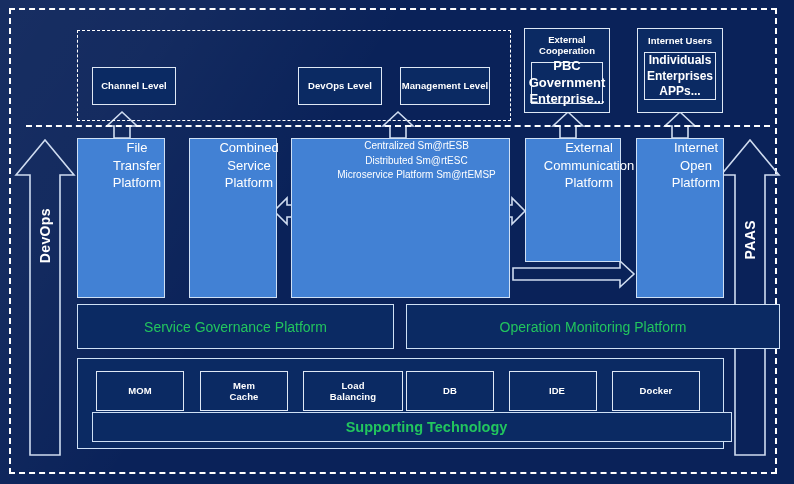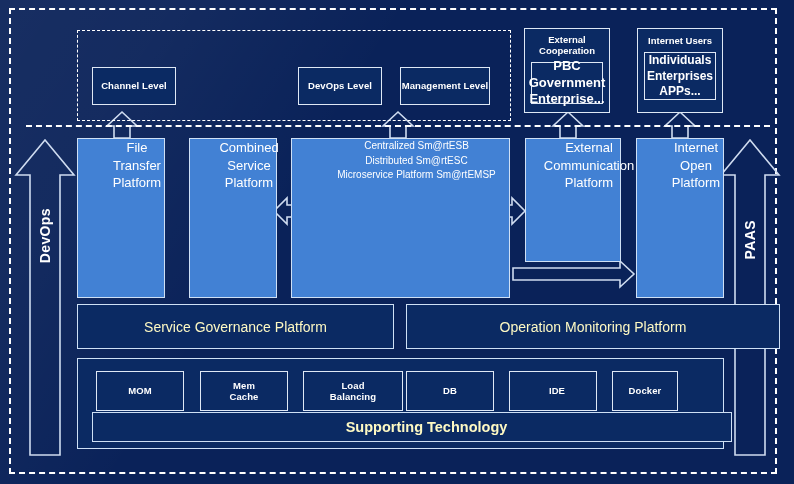--- a/index.html
+++ b/index.html
@@ -66,21 +66,21 @@
     position:absolute;height:0;border-top:2px dashed #ffffff;
   }
 
   
   .bar{
     border:1.5px solid #cfe0f5;
     background:#0b2a63;
     display:flex;align-items:center;justify-content:center;
     box-sizing:border-box;
   }
-  .bar .lbl{font-size:14px;font-weight:400;color:#fef9c3;}
+  .bar .lbl{font-size:14px;font-weight:400;color:#22c55e;}
   .bar.strong .lbl{font-size:14.5px;font-weight:bold;margin-left:29px;}
 
   
   .arrows{position:absolute;left:0;top:0;width:794px;height:484px;pointer-events:none;}
 
   
   .vlabel{
     position:absolute;
     font-size:14px;font-weight:bold;color:#ffffff;
     writing-mode:vertical-rl;
@@ -201,21 +201,21 @@
   <div class="abox outline-box" style="left:406px;top:371px;width:88px;height:40px;">
     <span class="lbl">
       <span>DB</span>
     </span>
   </div>
   <div class="abox outline-box" style="left:509px;top:371px;width:88px;height:40px;padding-left:8px;">
     <span class="lbl">
       <span>IDE</span>
     </span>
   </div>
-  <div class="abox outline-box" style="left:612px;top:371px;width:66px;height:40px;">
+  <div class="abox outline-box" style="left:612px;top:371px;width:88px;height:40px;">
     <span class="lbl">
       <span>Docker</span>
     </span>
   </div>
 
   <div class="abox bar strong" style="left:92px;top:412px;width:640px;height:30px;">
     <span class="lbl">Supporting Technology</span>
   </div>
 
 </div>

